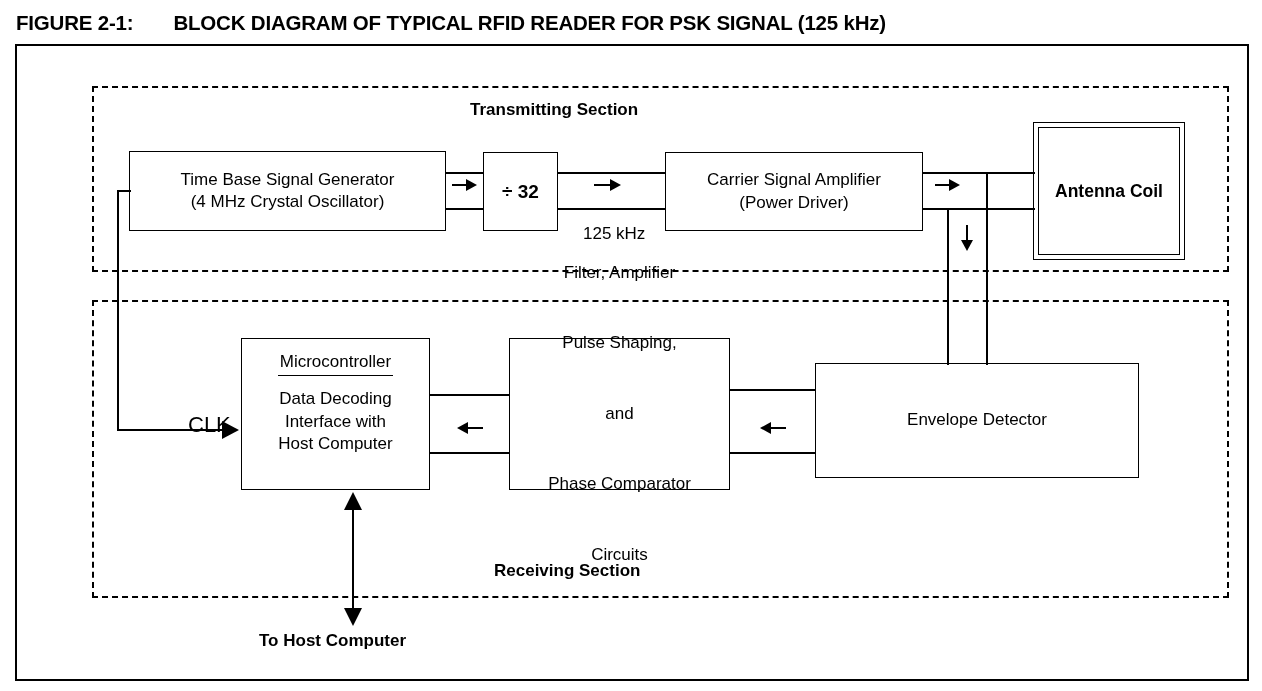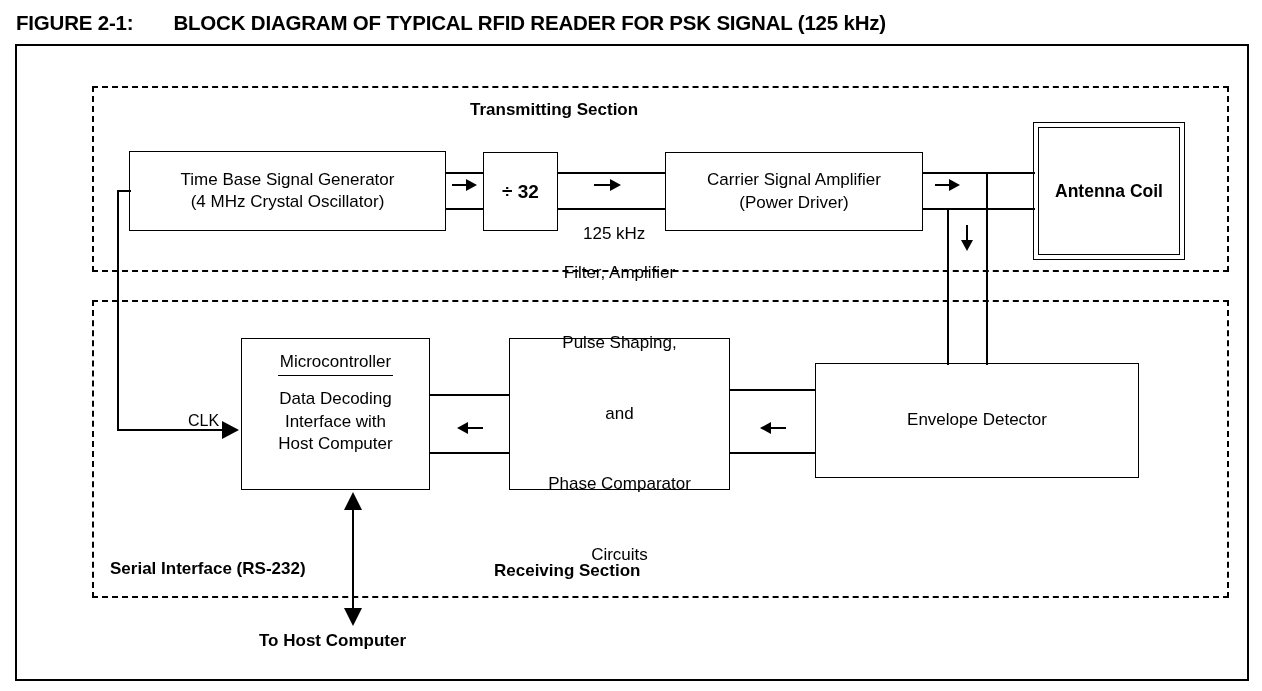--- a/index.html
+++ b/index.html
@@ -69,21 +69,21 @@
     font-weight: bold;
     white-space: nowrap;
   }
   #tx-title { left: 470px; top: 100px; }
   #rx-title { left: 494px; top: 561px; }
   #serial-label { position: absolute; left: 110px; top: 559px;
                   font-size: 17px; font-weight: bold; white-space: nowrap; }
   #host-label  { position: absolute; left: 259px; top: 631px;
                   font-size: 17px; font-weight: bold; white-space: nowrap; }
   #clk-label   { position: absolute; left: 188px; top: 412px;
-                  font-size: 16px; white-space: nowrap; }
+                  font-size: 22px; white-space: nowrap; }
   #freq-label  { position: absolute; left: 583px; top: 224px;
                   font-size: 17px; white-space: nowrap; }
 
   
   .block {
     position: absolute;
     border: 1.6px solid #000;
     box-sizing: border-box;
     background: #fff;
     display: flex;
@@ -245,16 +245,15 @@
   <div class="wire h" style="left:117px; top:190px; width:14px;"></div>
   <div class="wire v" style="left:117px; top:190px; height:240px;"></div>
   <div class="wire h" style="left:117px; top:429px; width:106px;"></div>
   <div class="arrow big-right" style="left:222px; top:421px;"></div>
   <div id="clk-label">CLK</div>
 
   <div class="wire v" style="left:352px; top:497px; height:124px;"></div>
   <div class="arrow big-up" style="left:344px; top:492px;"></div>
   <div class="arrow big-down" style="left:344px; top:608px;"></div>
 
-  <div id="serial-label">Serial Interface (RS-232)</div>
   <div id="host-label">To Host Computer</div>
 
 </div>
 
 </body></html>

